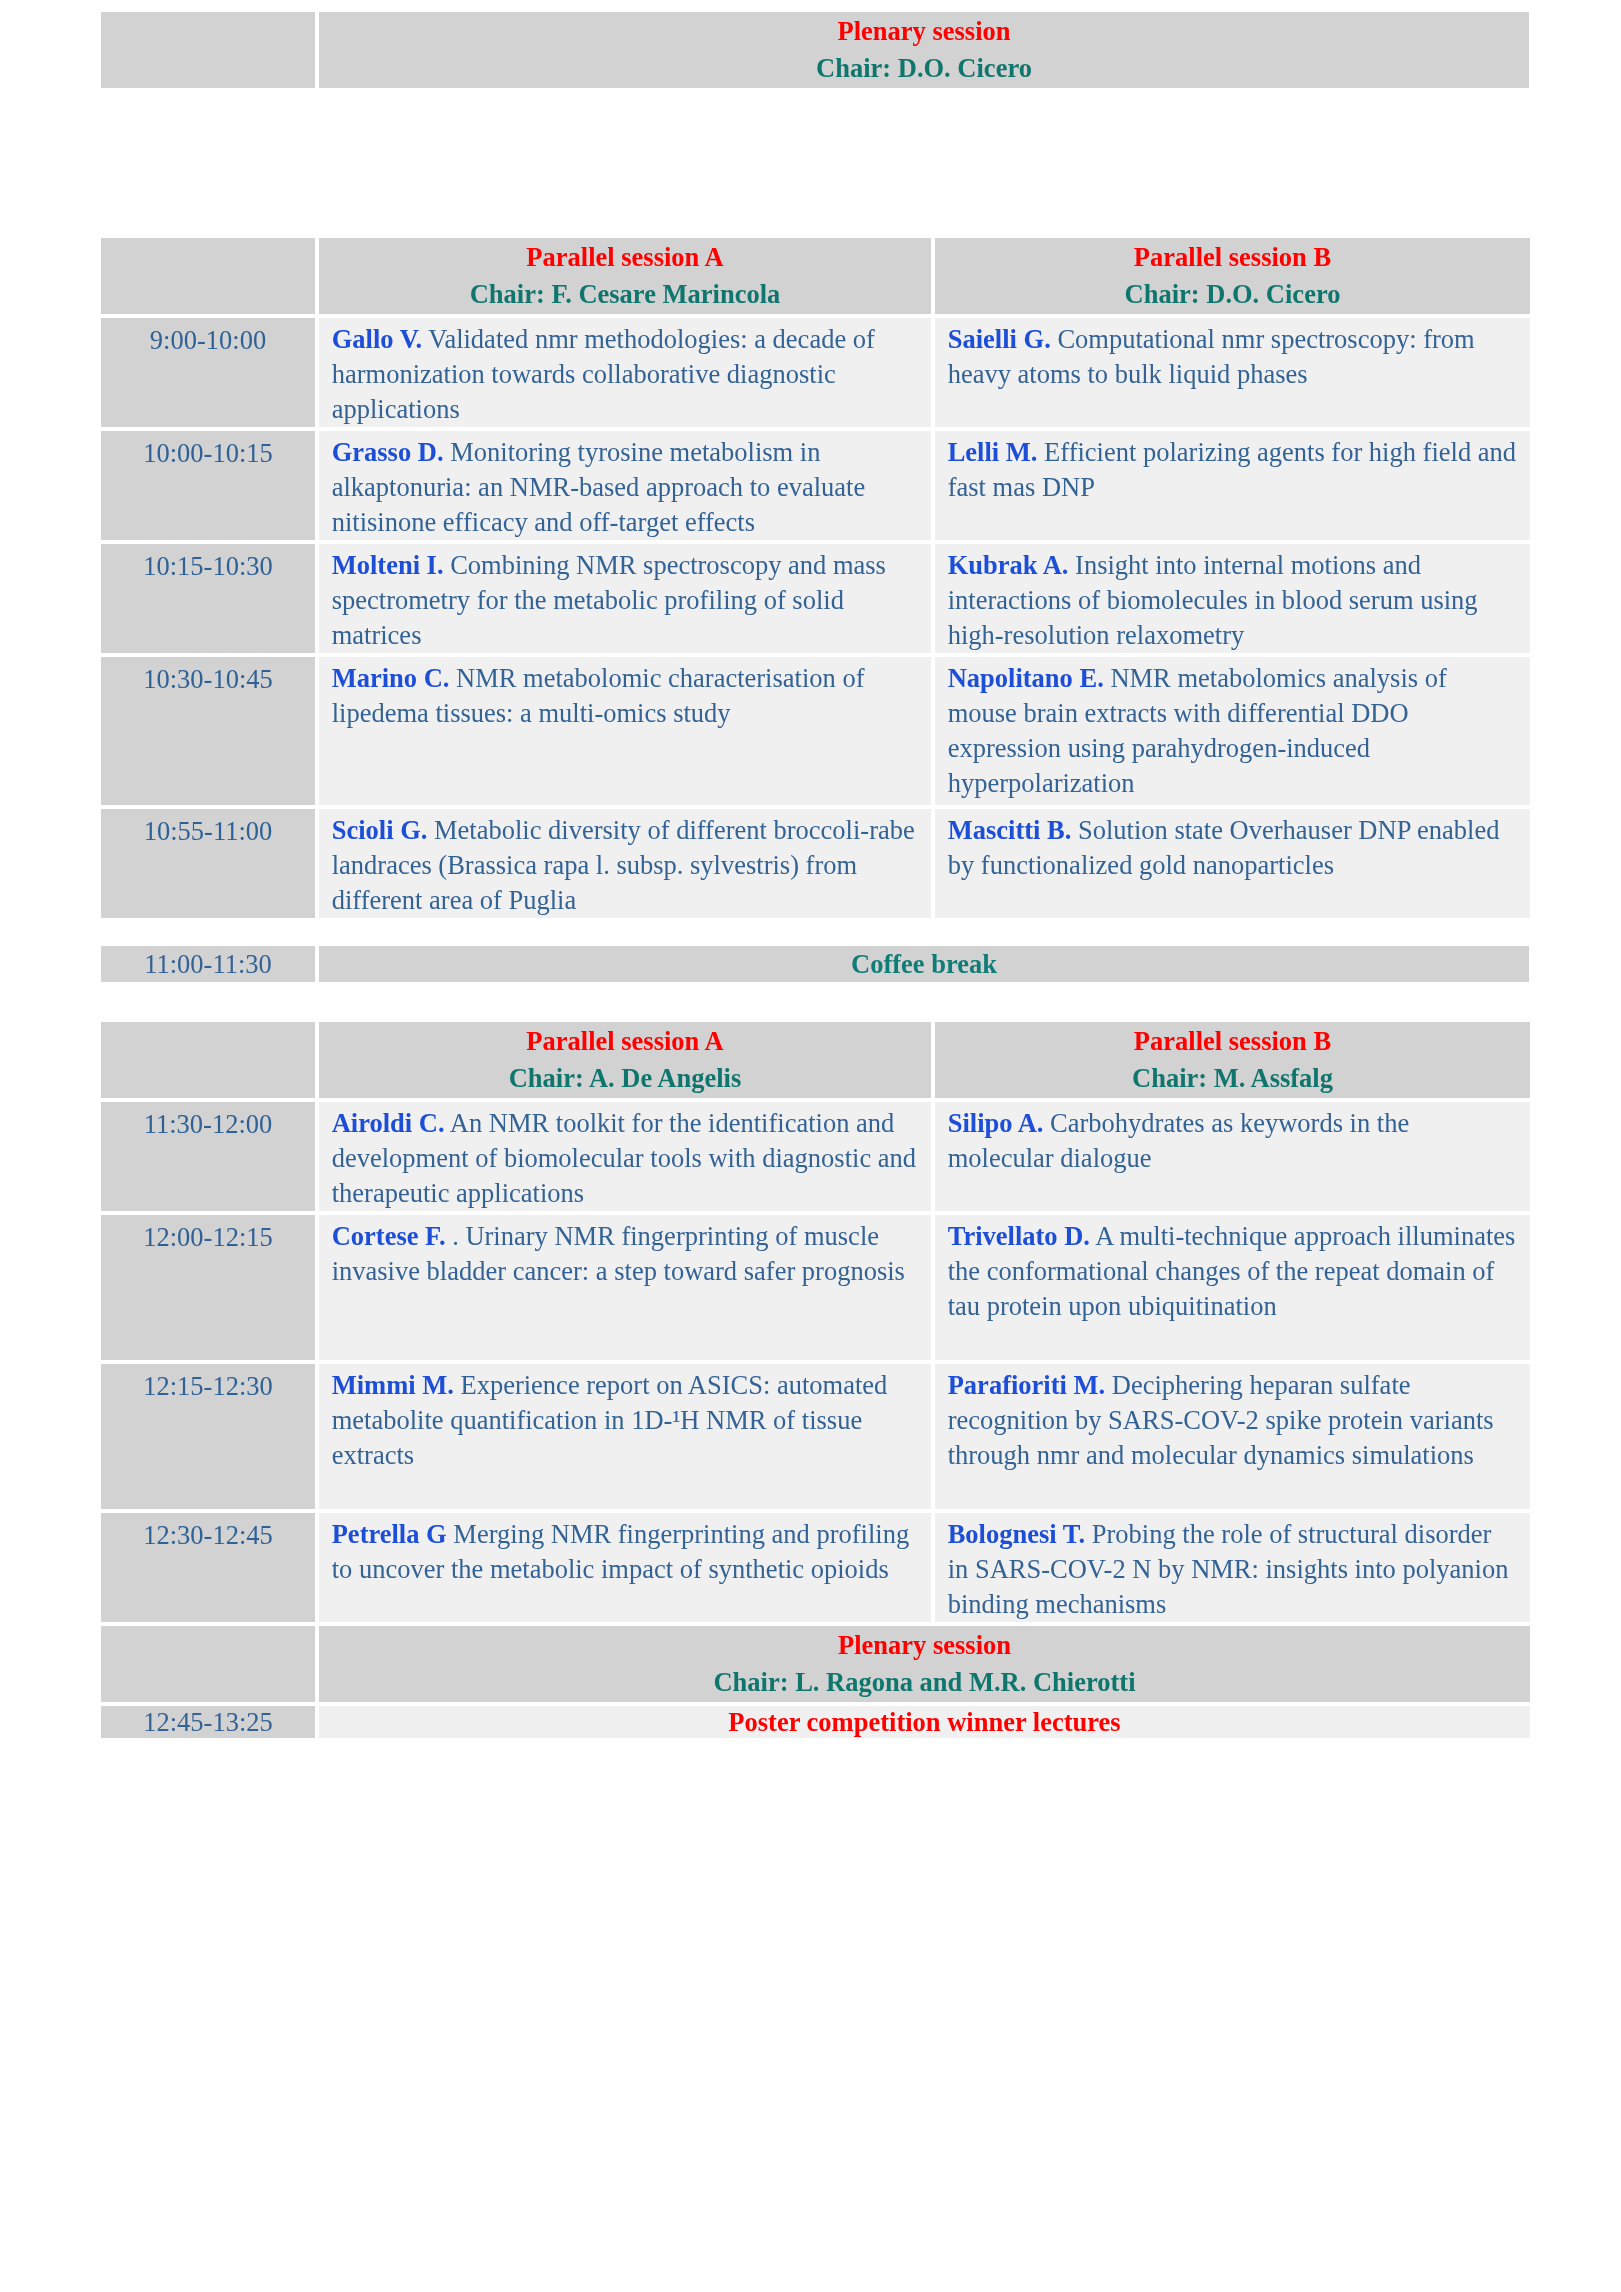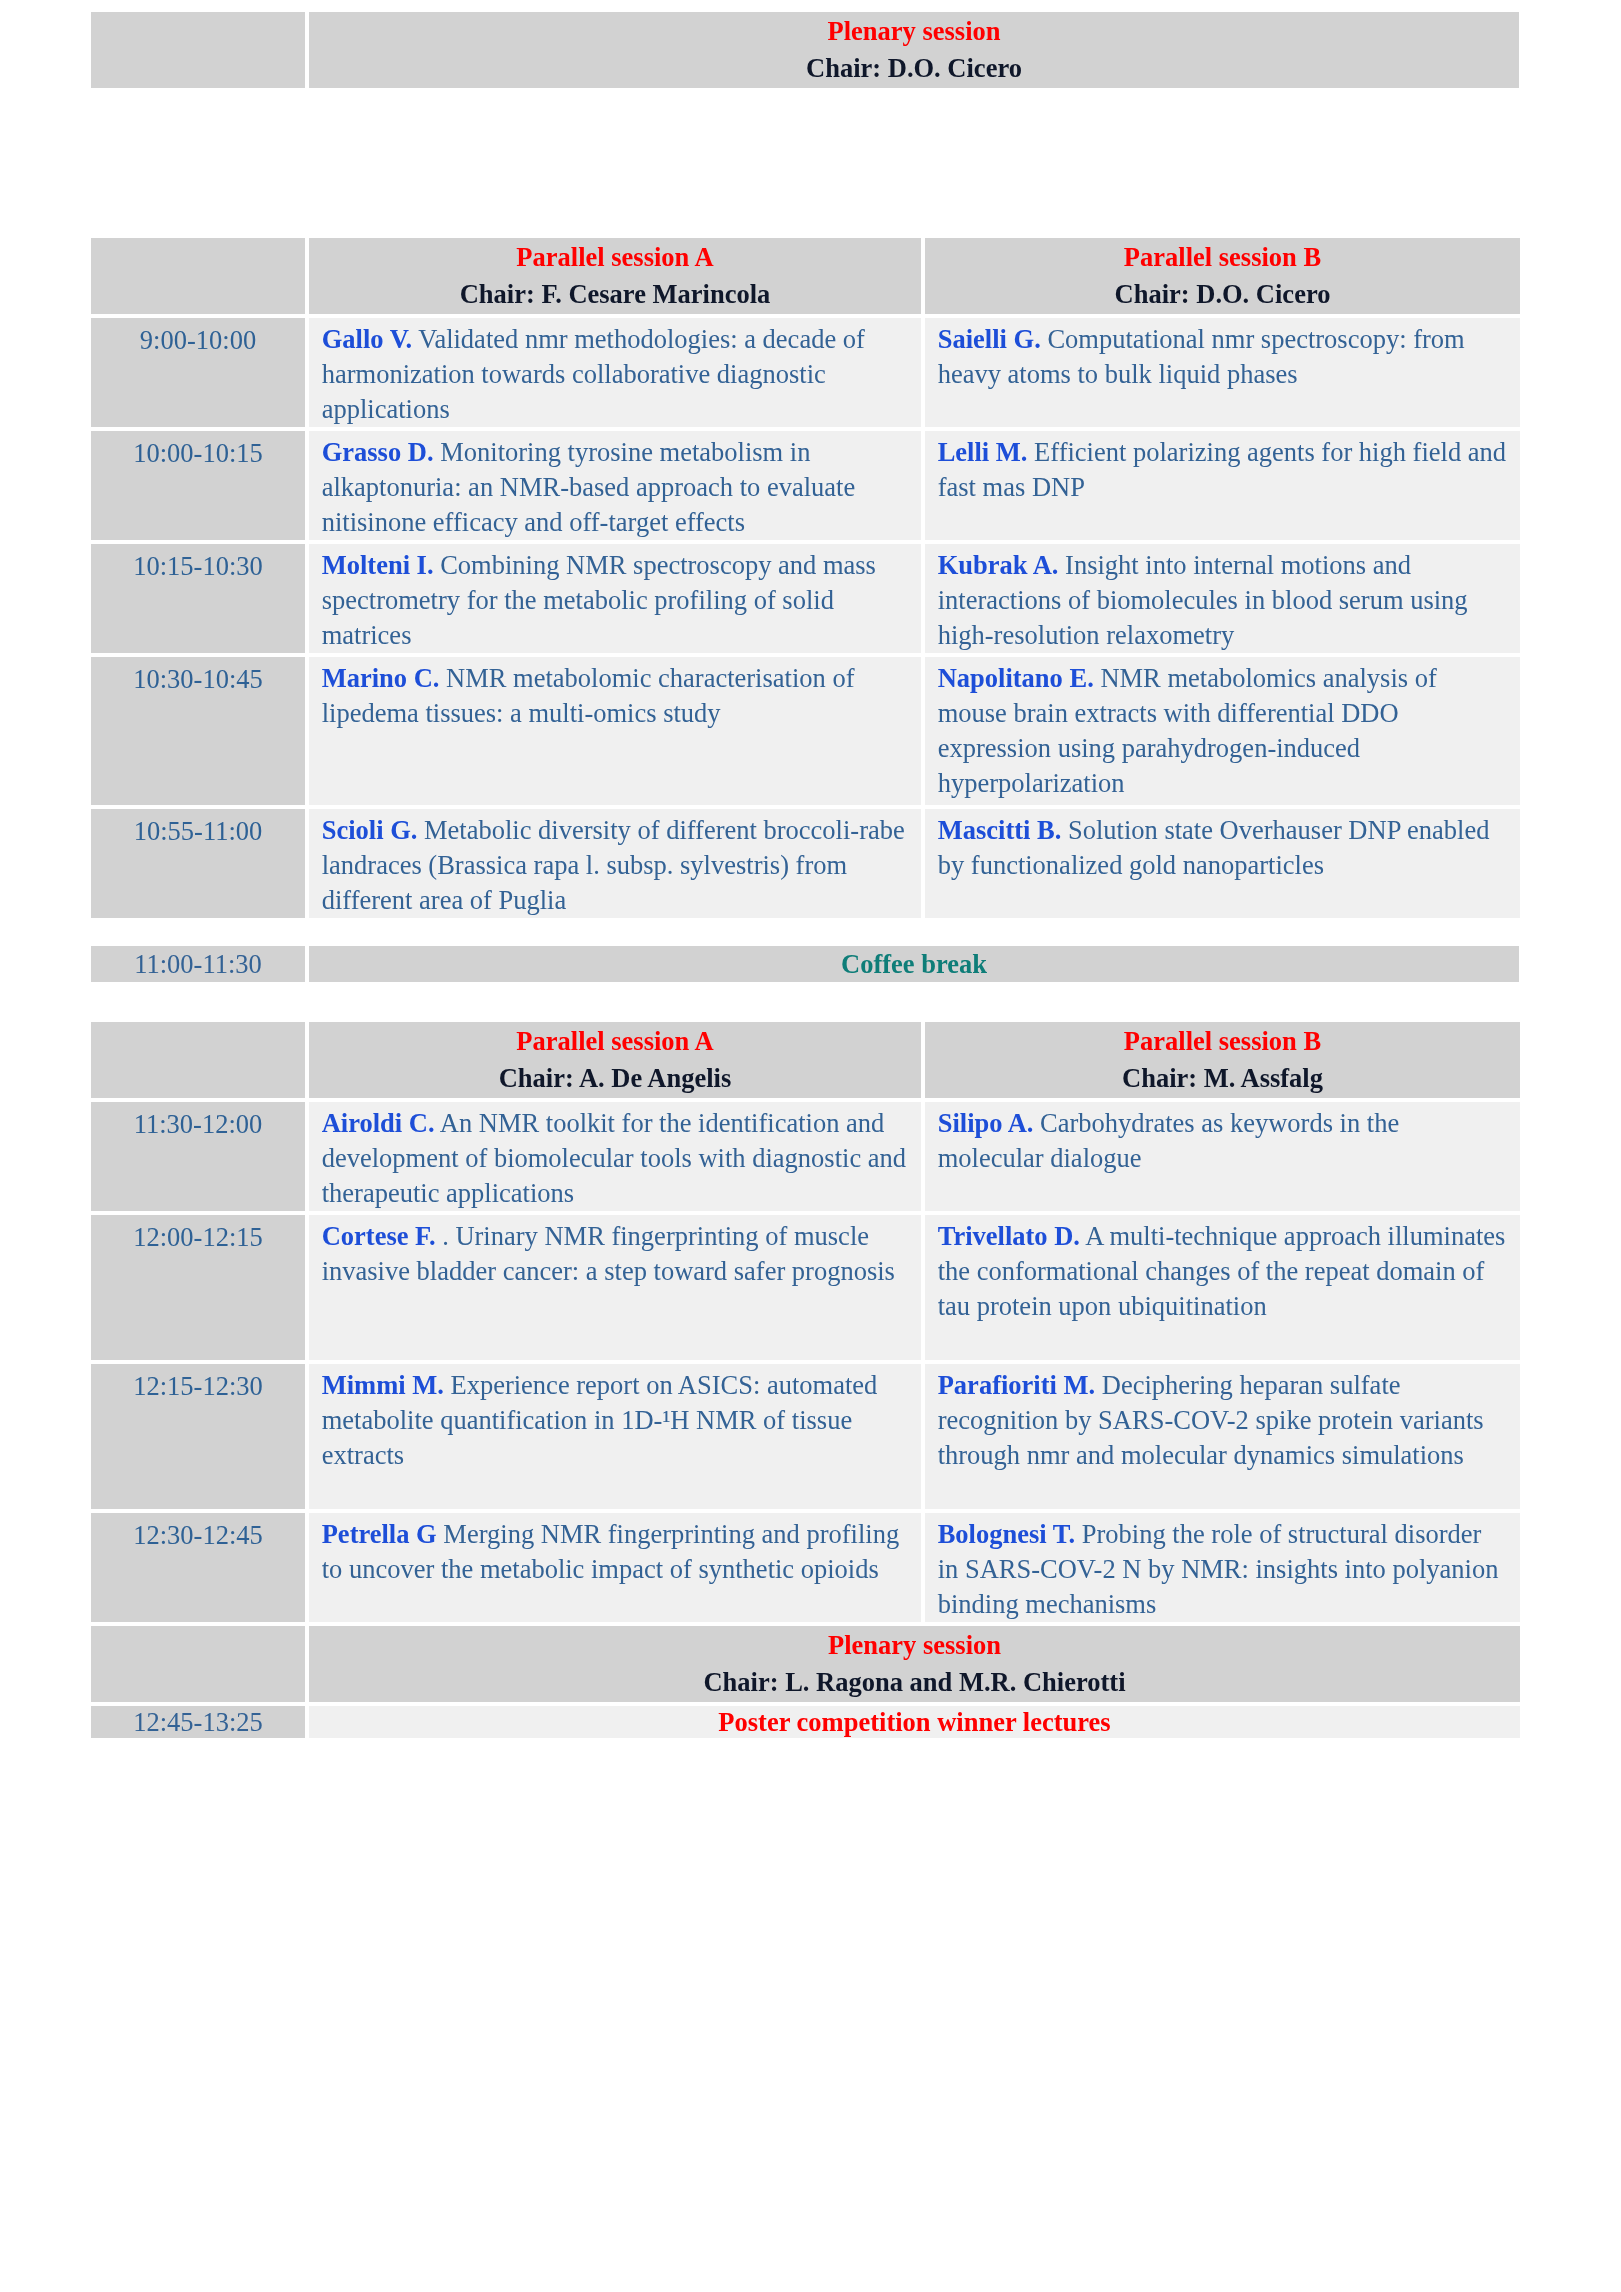--- a/index.html
+++ b/index.html
@@ -10,21 +10,21 @@
   body {
     width: 1621px;
     height: 2293px;
     position: relative;
     font-family: "Liberation Serif", "DejaVu Serif", serif;
     font-size: 26.5px;
     color: #336295;
   }
   table {
     position: absolute;
-    left: 89px;
+    left: 99px;
     border-collapse: separate;
     border-spacing: 0;
     table-layout: fixed;
   }
   td {
     box-sizing: border-box;
     border: 2px solid #ffffff;
     overflow: hidden;
   }
   .gray  { background: #d2d2d2; }
@@ -53,21 +53,21 @@
     text-align: center;
     vertical-align: middle;
     line-height: 37px;
   }
   .speaker {
     font-weight: bold;
     color: #1d4ed8;
   }
   .red-b  { color: #ff0000; font-weight: bold; }
   .red    { color: #ff0000; }
-  .blue-b { color: #0f172a; font-weight: bold; }
+  .blue-b { color: #0f766e; font-weight: bold; }
   .teal-b { color: #0e7d78; font-weight: bold; }
   .lh37 { line-height: 36px; }
 </style>
 </head>
 <body>
 
 <table style="top:9.8px;">
   <colgroup>
       <col class="c-time">
       <col class="c-wide">

